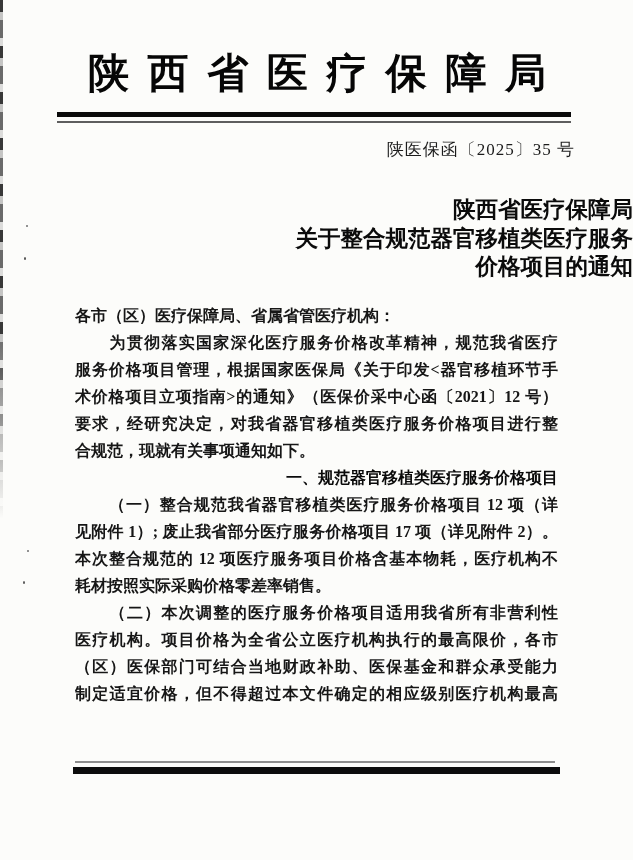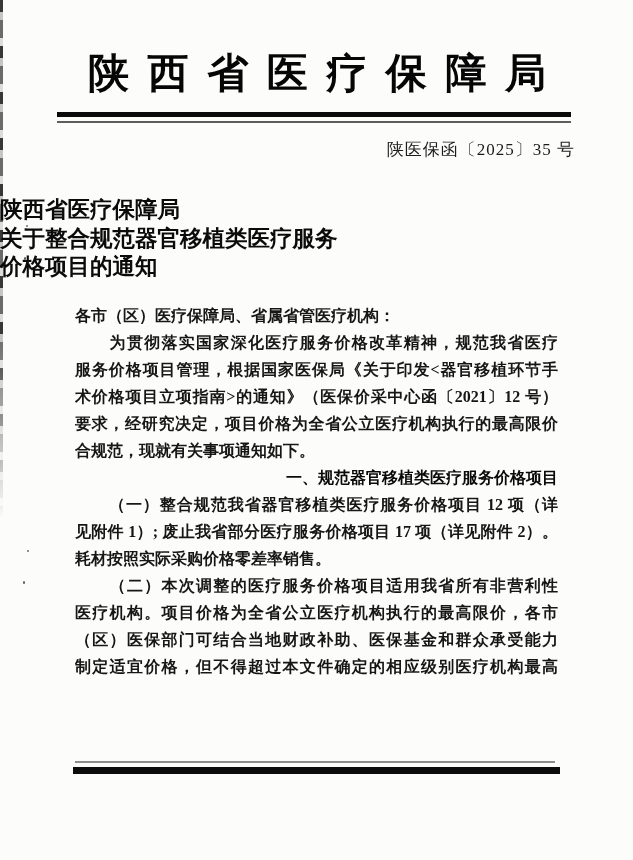--- a/index.html
+++ b/index.html
@@ -25,21 +25,21 @@
     font-size:41px;font-weight:bold;color:#060606;line-height:1.15;
   }
   .rule-thick{position:absolute;left:57px;top:112px;width:514px;height:5px;background:#0a0a0a;}
   .rule-thin{position:absolute;left:57px;top:121px;width:514px;height:2px;background:#5e5e5e;}
   .doc-number{
     position:absolute;top:138px;right:58px;
     font-size:17px;letter-spacing:1px;color:#1c1c1c;padding-left:20px;
   }
   .title{
     position:absolute;left:0;top:196px;width:633px;
-    text-align:left;font-size:22.5px;font-weight:bold;
+    text-align:right;font-size:22.5px;font-weight:bold;
     line-height:28.5px;color:#0b0b0b;
   }
   .body{
     position:absolute;left:75px;top:302px;width:483px;
     font-size:16px;line-height:27px;color:#161616;
   }
   .body .line{height:27px;overflow:hidden;font-weight:bold;}
   .body .j{text-align:justify;text-align-last:justify;text-justify:inter-ideograph;}
   .body .b{font-weight:bold;color:#0a0a0a;text-align:right;}
   .speck{position:absolute;border-radius:50%;background:#6f6f6f;}
@@ -77,25 +77,26 @@
     <div>陕西省医疗保障局</div>
     <div>关于整合规范器官移植类医疗服务</div>
     <div>价格项目的通知</div>
   </div>
 
   <div class="body">
     <div class="line">各市（区）医疗保障局、省属省管医疗机构：</div>
     <div class="line j">　　为贯彻落实国家深化医疗服务价格改革精神，规范我省医疗</div>
     <div class="line j">服务价格项目管理，根据国家医保局《关于印发&lt;器官移植环节手</div>
     <div class="line j">术价格项目立项指南&gt;的通知》（医保价采中心函〔2021〕12 号）</div>
-    <div class="line j">要求，经研究决定，项目价格为全省公立医疗机构执行的最高限价</div>
+    <div class="line j">要求，经研究决定，对我省器官移植类医疗服务价格项目进行整</div>
     <div class="line">合规范，现就有关事项通知如下。</div>
     <div class="line b">　　一、规范器官移植类医疗服务价格项目</div>
     <div class="line j">　　（一）整合规范我省器官移植类医疗服务价格项目 12 项（详</div>
     <div class="line j">见附件 1）; 废止我省部分医疗服务价格项目 17 项（详见附件 2）。</div>
+    <div class="line j">本次整合规范的 12 项医疗服务项目价格含基本物耗，医疗机构不</div>
     <div class="line">耗材按照实际采购价格零差率销售。</div>
     <div class="line j">　　（二）本次调整的医疗服务价格项目适用我省所有非营利性</div>
     <div class="line j">医疗机构。项目价格为全省公立医疗机构执行的最高限价，各市</div>
     <div class="line j">（区）医保部门可结合当地财政补助、医保基金和群众承受能力</div>
     <div class="line j">制定适宜价格，但不得超过本文件确定的相应级别医疗机构最高</div>
   </div>
 
   <div class="speck s1"></div>
   <div class="speck s2"></div>
   <div class="speck s3"></div>

